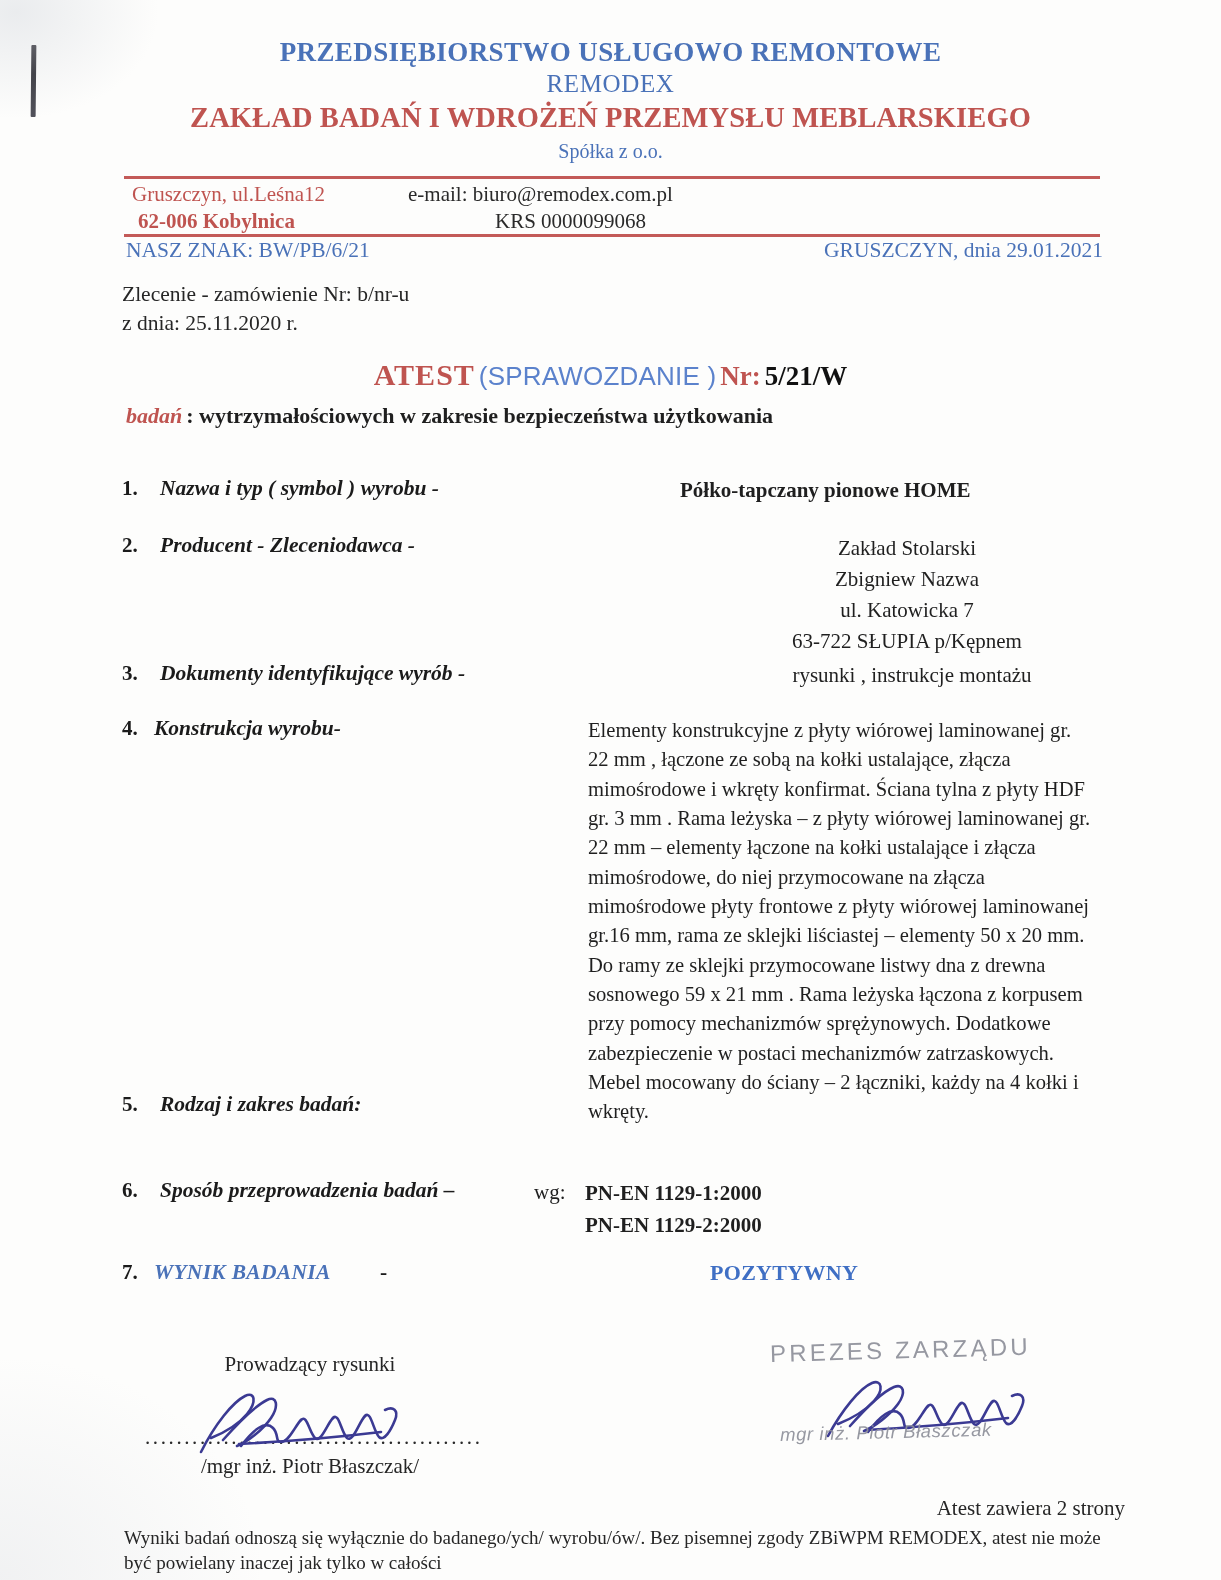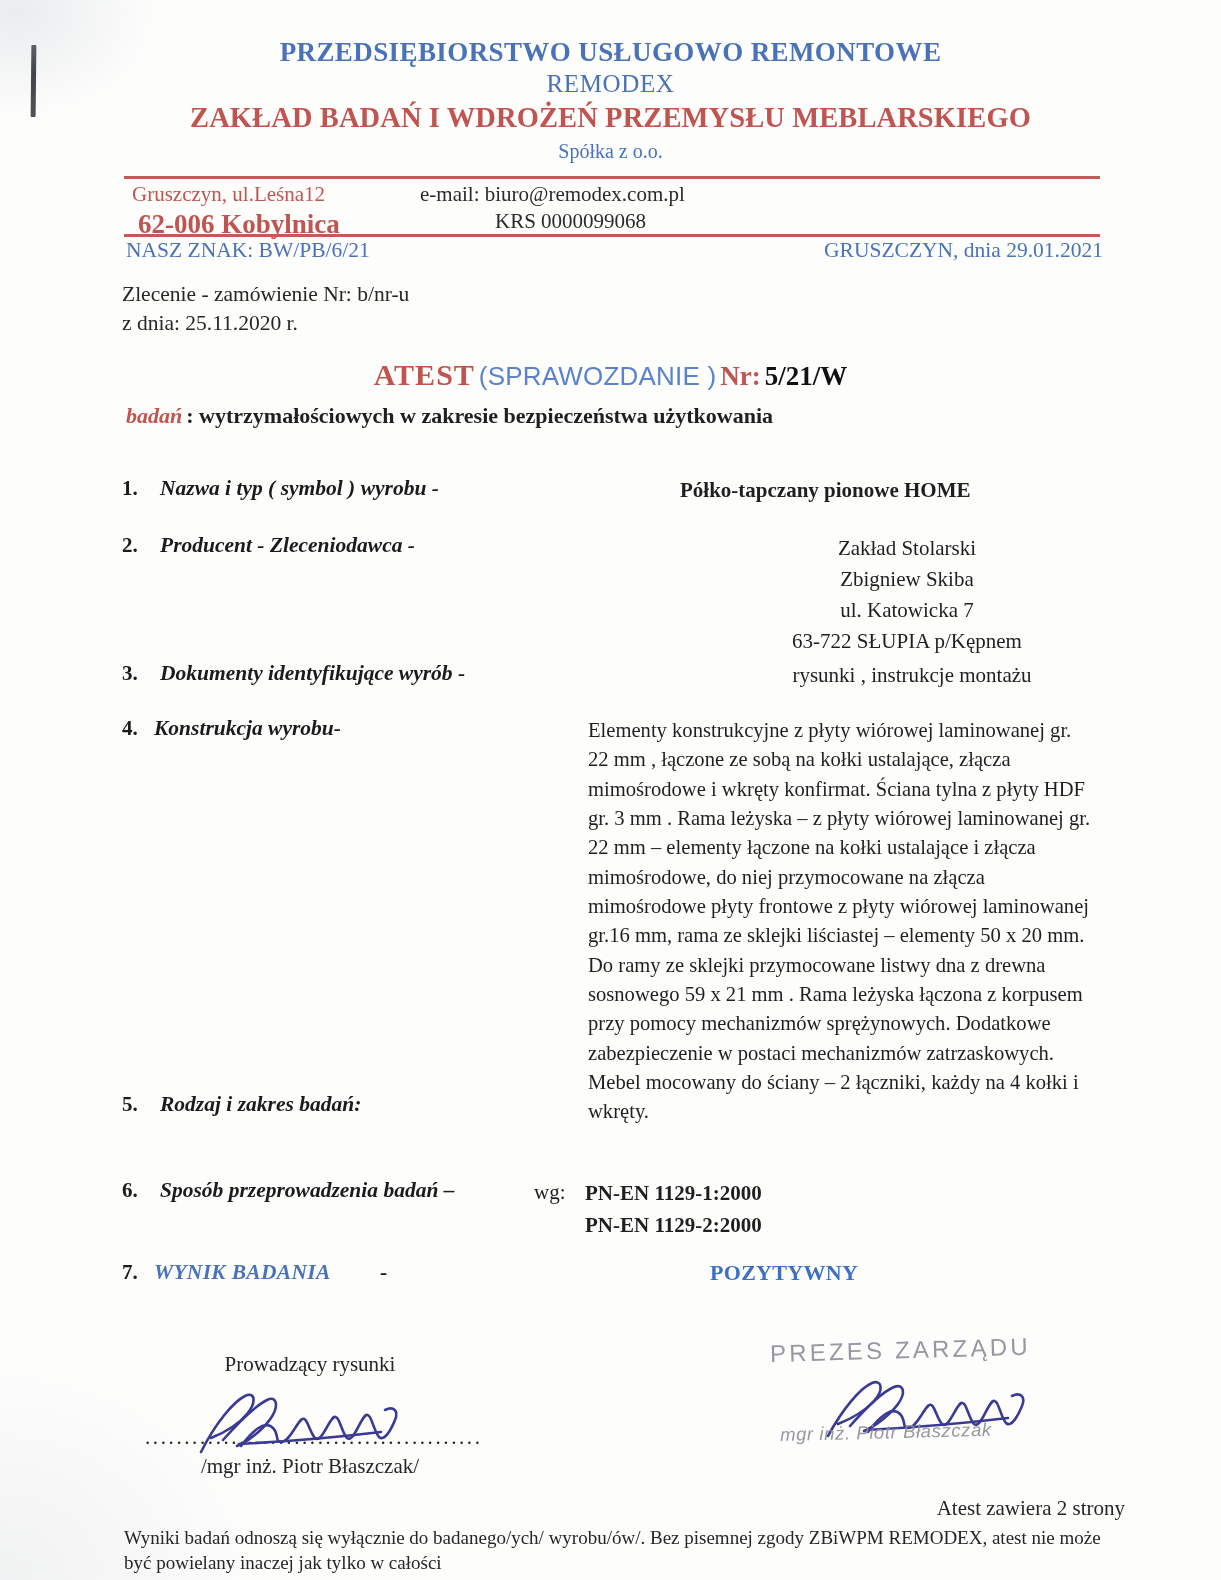--- a/index.html
+++ b/index.html
@@ -89,24 +89,24 @@
     top: 182px; left: 132px;
     width: 980px;
     height: 52px;
   }
   .addr-left-1 {
     position: absolute; left: 0; top: 0;
     font-size: 21px; color: #bf5450;
   }
   .addr-left-2 {
     position: absolute; left: 6px; top: 27px;
-    font-size: 27px; color: #bf5450; font-weight: bold;
+    font-size: 21px; color: #bf5450; font-weight: bold;
   }
   .addr-mid-1 {
-    position: absolute; left: 288px; top: 0;
+    position: absolute; left: 276px; top: 0;
     font-size: 21px; color: #2a2a2a;
   }
   .addr-mid-2 {
     position: absolute; left: 363px; top: 27px;
     font-size: 21px; color: #2a2a2a;
   }
 
   .ref-row {
     position: absolute;
     top: 238px; left: 126px; right: 118px;
@@ -345,21 +345,21 @@
     <span class="item-no">1.</span>
     <span class="item-label" style="left:38px;">Nazwa i typ ( symbol ) wyrobu -</span>
     <span class="item-value v-bold" style="left:558px; top:0;">Półko-tapczany pionowe HOME</span>
   </div>
 
   <div class="item" style="top:533px;">
     <span class="item-no">2.</span>
     <span class="item-label" style="left:38px;">Producent - Zleceniodawca -</span>
     <div class="item-value v-center" style="left:570px; top:0; width:430px; line-height:1.47;">
       <div>Zakład Stolarski</div>
-      <div>Zbigniew Skiba</div>
+      <div>Zbigniew Nazwa</div>
       <div>ul. Katowicka 7</div>
       <div>63-722 SŁUPIA p/Kępnem</div>
     </div>
   </div>
 
   <div class="item" style="top:661px;">
     <span class="item-no">3.</span>
     <span class="item-label" style="left:38px;">Dokumenty identyfikujące wyrób -</span>
     <span class="item-value" style="left:580px; top:0; width:420px; text-align:center;">rysunki , instrukcje montażu</span>
   </div>

